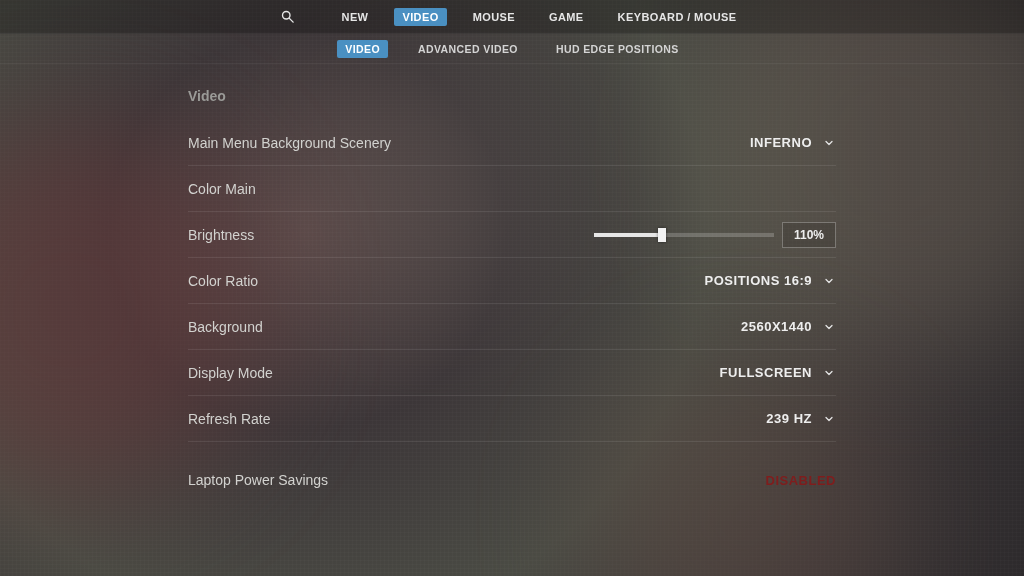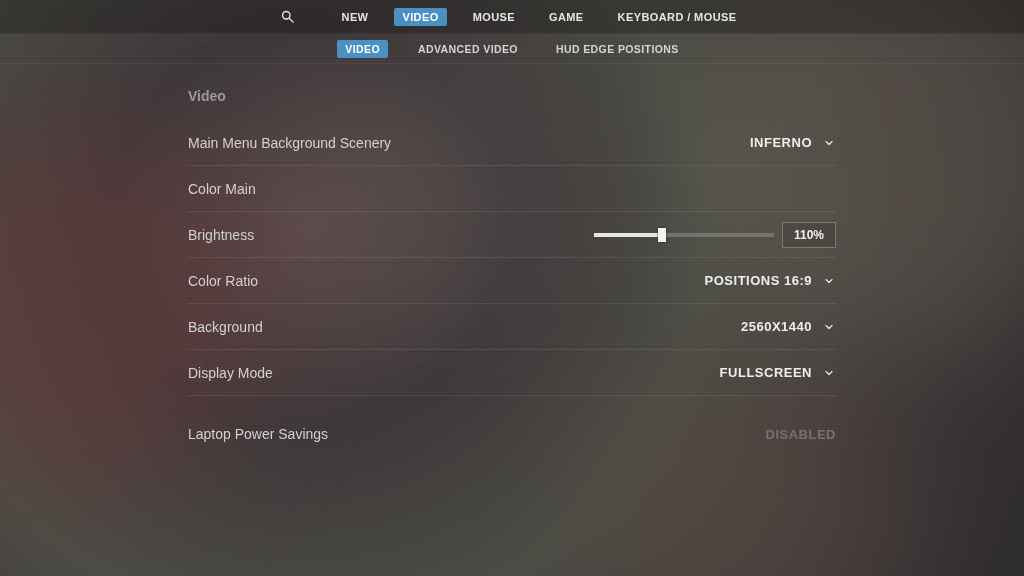--- a/index.html
+++ b/index.html
@@ -95,21 +95,21 @@
   .row-value-wrap {
     display: flex; align-items: center; gap: 10px;
   }
   .row-value {
     font-size: 13px;
     font-weight: 700;
     letter-spacing: 0.5px;
     color: #eeeeee;
     text-align: right;
   }
-  .row-value.disabled { color: #737373; }
+  .row-value.disabled { color: #7f1d1d; }
   .chevron {
     width: 14px; height: 14px; display:flex; align-items:center; justify-content:center;
   }
   .chevron svg path { stroke: #e6e6e6; }
 
   .slider-wrap { display: flex; align-items: center; gap: 8px; }
   .slider {
     position: relative;
     width: 180px; height: 4px;
     background: rgba(255,255,255,0.2);
@@ -222,20 +222,31 @@
     <span class="row-value-wrap">
       <span class="row-value">FULLSCREEN</span>
       <span class="chevron">
         <svg width="12" height="12" viewBox="0 0 24 24" fill="none">
             <path d="M6 9l6 6 6-6" stroke-width="2.5" stroke-linecap="round" stroke-linejoin="round"></path>
           </svg>
       </span>
     </span>
   </div>
 
+  <div class="row">
+    <span class="row-label">Refresh Rate</span>
+    <span class="row-value-wrap">
+      <span class="row-value">239 HZ</span>
+      <span class="chevron">
+        <svg width="12" height="12" viewBox="0 0 24 24" fill="none">
+            <path d="M6 9l6 6 6-6" stroke-width="2.5" stroke-linecap="round" stroke-linejoin="round"></path>
+          </svg>
+      </span>
+    </span>
+  </div>
 
   <div class="row">
     <span class="row-label">Laptop Power Savings</span>
     <span class="row-value-wrap">
       <span class="row-value disabled">DISABLED</span>
     </span>
   </div>
 
 </div>
 

